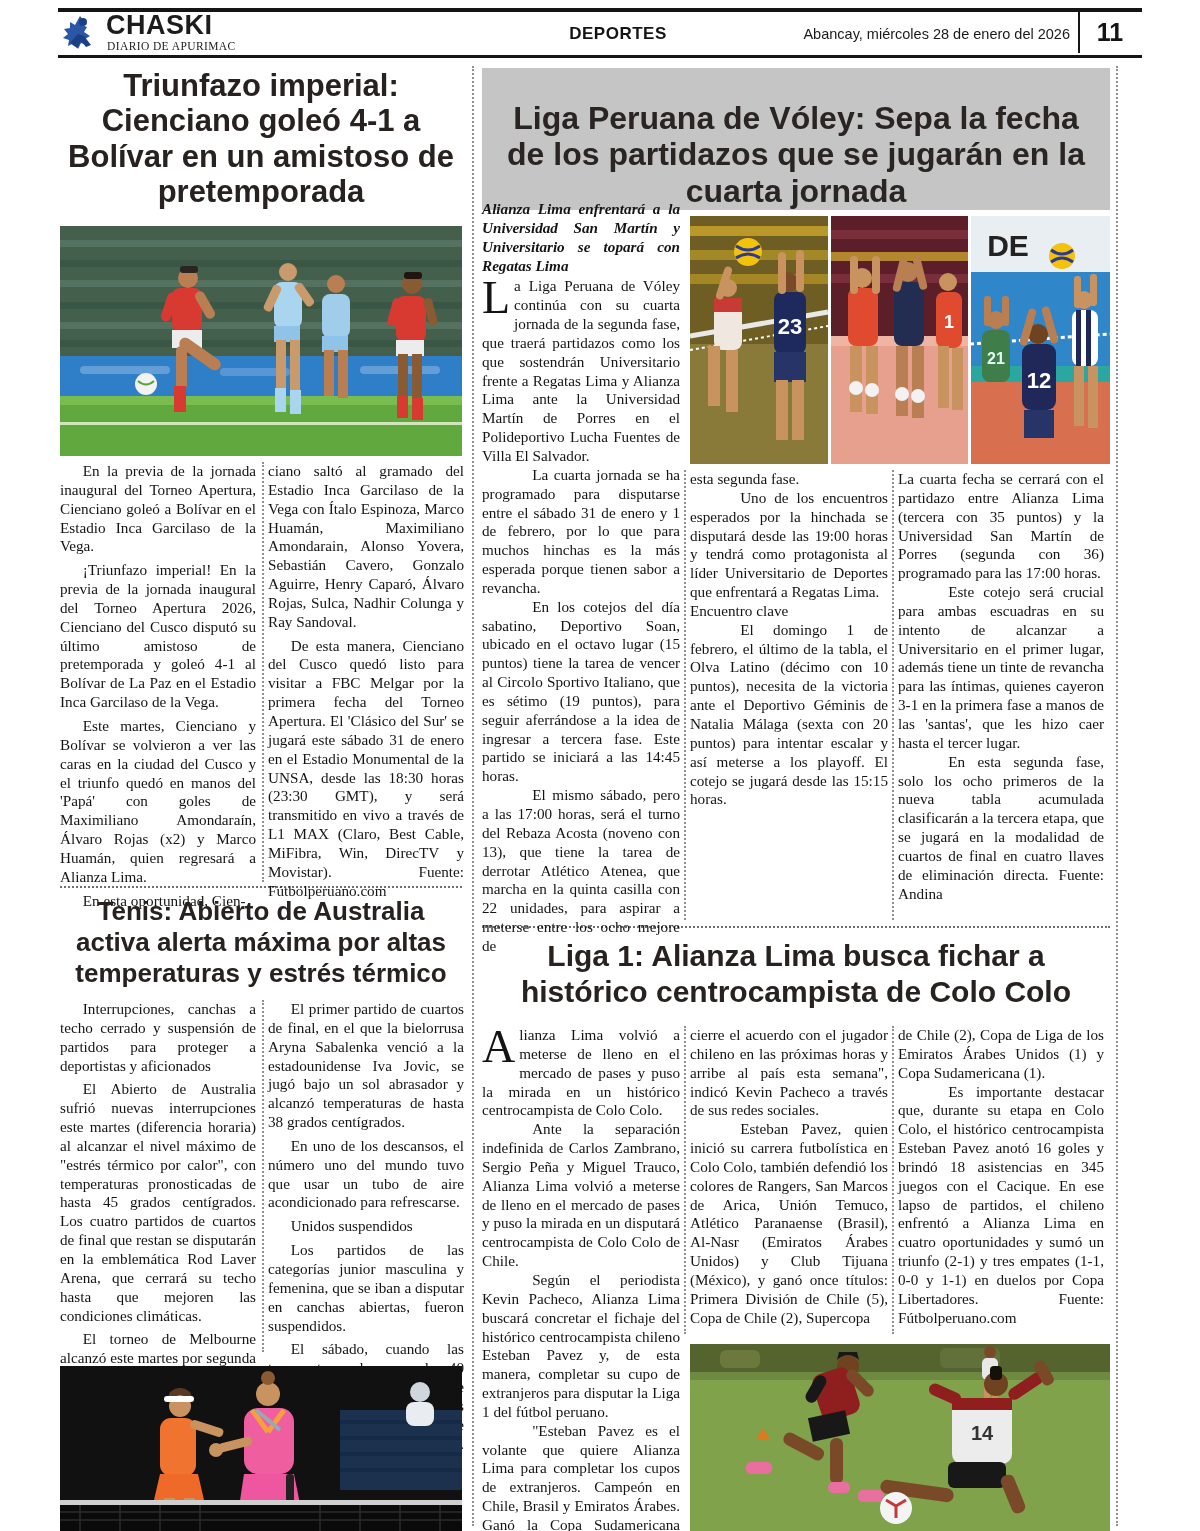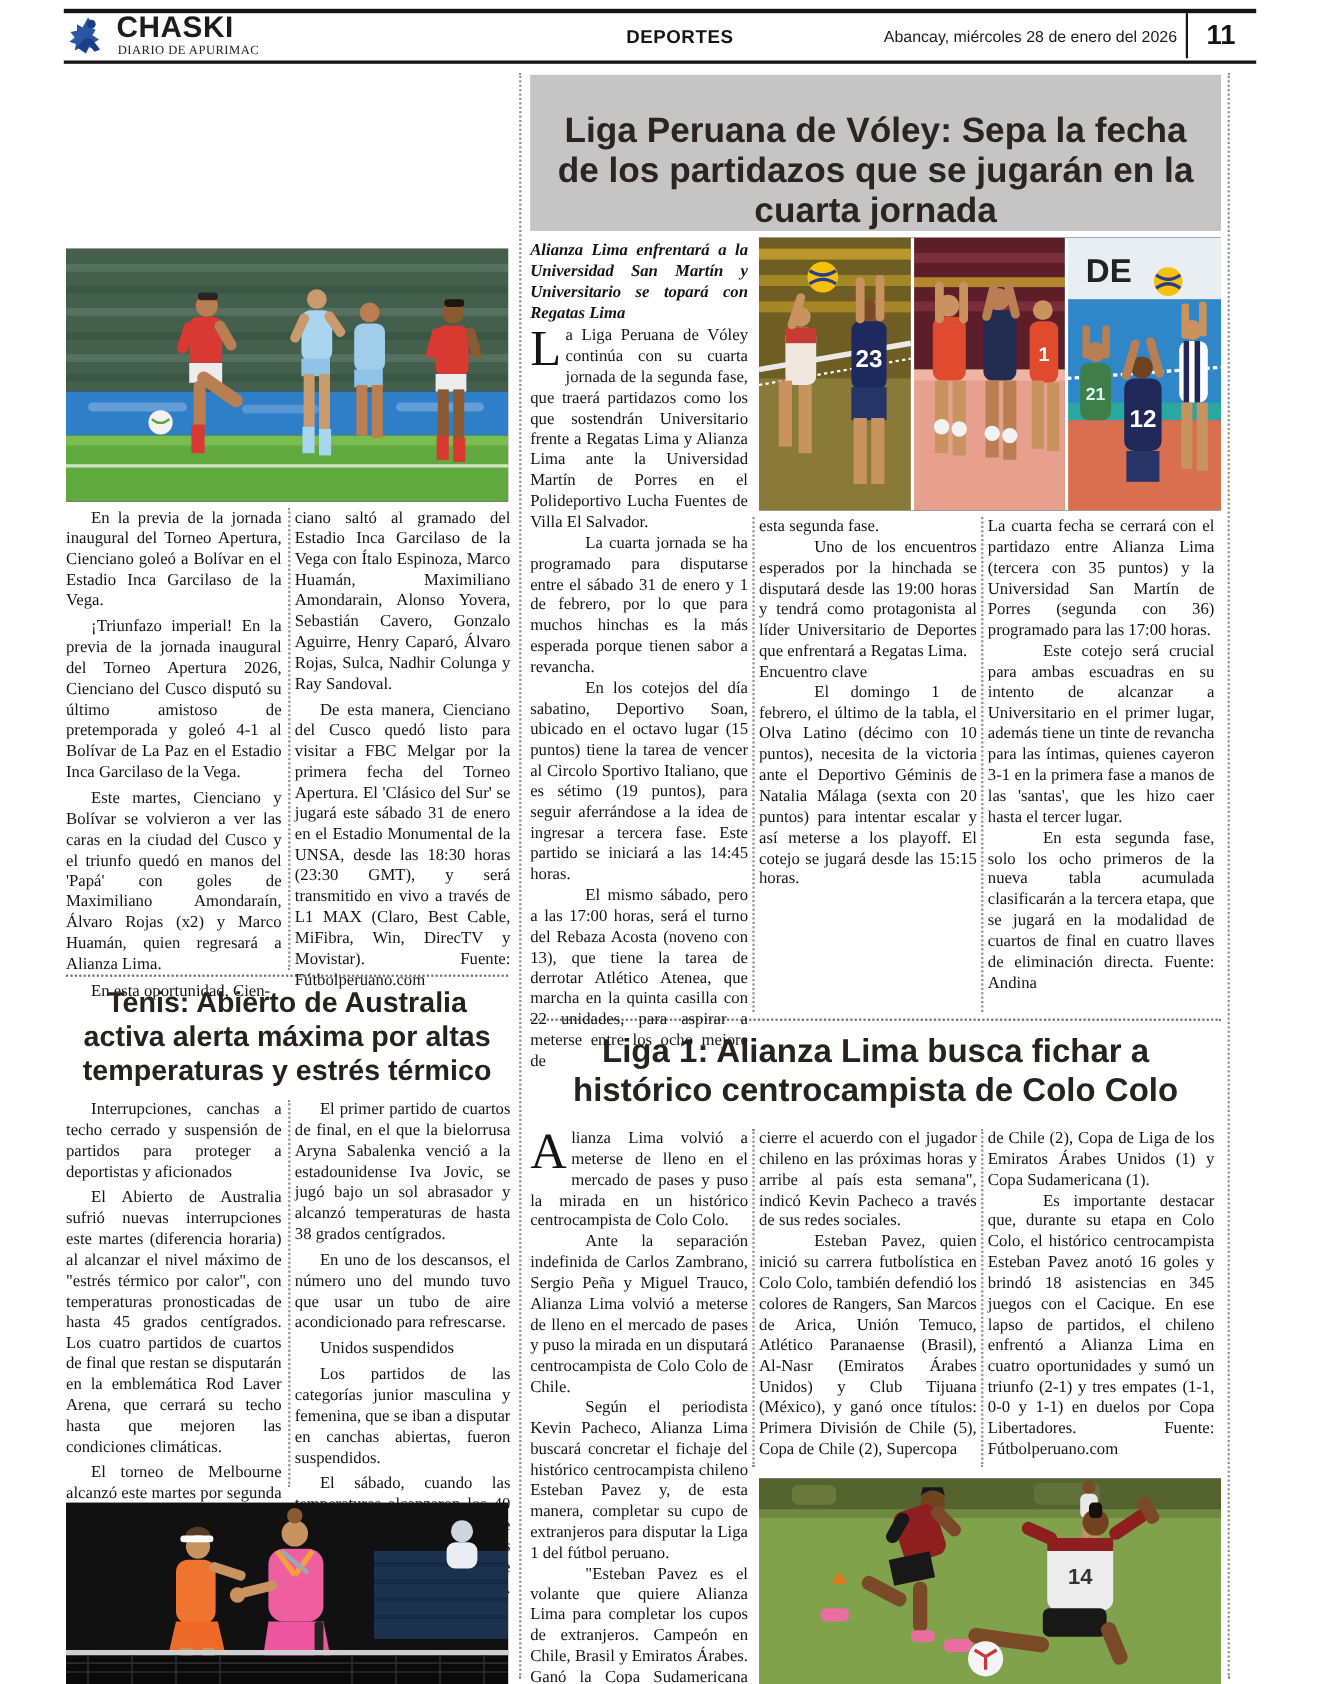--- a/index.html
+++ b/index.html
@@ -63,20 +63,21 @@
   <div class="vdot" style="left:1116px;top:66px;height:1460px;"></div>
   <div class="vdot" style="left:262px;top:462px;height:420px;"></div>
   <div class="vdot" style="left:262px;top:1000px;height:352px;"></div>
   <div class="vdot" style="left:684px;top:470px;height:450px;"></div>
   <div class="vdot" style="left:892px;top:470px;height:450px;"></div>
   <div class="vdot" style="left:684px;top:1026px;height:308px;"></div>
   <div class="vdot" style="left:892px;top:1026px;height:308px;"></div>
   <div class="hdot" style="left:60px;top:886px;width:402px;"></div>
   <div class="hdot" style="left:482px;top:926px;width:628px;"></div>
 
+  <div class="hl" style="left:60px;top:68px;width:402px;font-size:31px;line-height:1.14;">Triunfazo imperial: Cienciano goleó 4-1 a Bolívar en un amistoso de pretemporada</div>
 
   <div class="photo" style="left:60px;top:226px;width:402px;height:230px;">
     <svg width="402" height="230" viewBox="0 0 402 230">
       <rect width="402" height="130" fill="#44604d"></rect>
       <rect y="14" width="402" height="7" fill="#557260"></rect>
         <rect y="34" width="402" height="7" fill="#3a5645"></rect>
       <rect y="54" width="402" height="7" fill="#557260"></rect>
         <rect y="76" width="402" height="7" fill="#3a5645"></rect>
       <rect y="96" width="402" height="7" fill="#557260"></rect>
         <rect y="114" width="402" height="7" fill="#3a5645"></rect>
@@ -224,21 +225,21 @@
         <rect x="396" y="94" width="5" height="56" fill="#20285a"></rect>
       <rect x="384" y="60" width="7" height="32" rx="3" fill="#c9935f"></rect>
         <rect x="400" y="58" width="7" height="32" rx="3" fill="#c9935f"></rect>
       <rect x="384" y="150" width="10" height="60" fill="#c9935f"></rect>
         <rect x="398" y="150" width="10" height="62" fill="#c9935f"></rect>
       <rect x="138" width="3" height="248" fill="#fff"></rect>
         <rect x="278" width="3" height="248" fill="#fff"></rect>
     </svg>
   </div>
 
-  <div class="col tight" style="left:482px;top:219px;width:198px;">
+  <div class="col tight" style="left:482px;top:200px;width:198px;">
     <p class="lead">Alianza Lima enfrentará a la Universidad San Martín y Universitario se topará con Regatas Lima</p>
     <p class="ni">
       <span class="dropcap">L</span><span>a Liga Peruana de Vóley continúa con su cuarta jornada de la segunda fase, que traerá partidazos como los que sostendrán Universitario frente a Regatas Lima y Alianza Lima ante la Universidad Martín de Porres en el Polideportivo Lucha Fuentes de Villa El Salvador.</span>
     </p>
     <p>La cuarta jornada se ha programado para disputarse entre el sábado 31 de enero y 1 de febrero, por lo que para muchos hinchas es la más esperada porque tienen sabor a revancha.</p>
     <p>En los cotejos del día sabatino, Deportivo Soan, ubicado en el octavo lugar (15 puntos) tiene la tarea de vencer al Circolo Sportivo Italiano, que es sétimo (19 puntos), para seguir aferrándose a la idea de ingresar a tercera fase. Este partido se iniciará a las 14:45 horas.</p>
     <p>El mismo sábado, pero a las 17:00 horas, será el turno del Rebaza Acosta (noveno con 13), que tiene la tarea de derrotar Atlético Atenea, que marcha en la quinta casilla con 22 unidades, para aspirar a meterse entre los ocho mejore de</p>
   </div>
   <div class="col tight" style="left:690px;top:470px;width:198px;">
     <p class="ni">esta segunda fase.</p>

